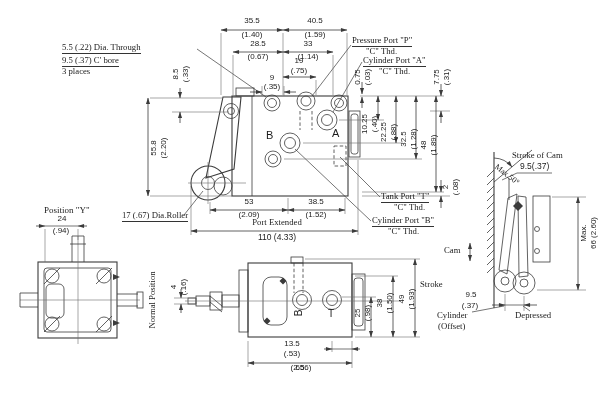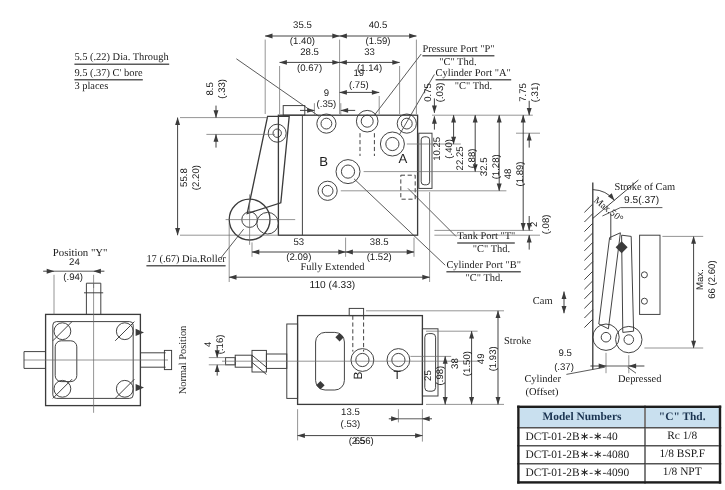--- a/index.html
+++ b/index.html
@@ -335,21 +335,21 @@
 <div class="t ser" style="left:388px;top:227px">"C" Thd.</div>
 <div class="t ser ul" style="left:122px;top:211px">17 (.67) Dia.Roller</div>
 
 <div class="t big" style="left:266px;top:130px">B</div>
 <div class="t big" style="left:332px;top:128px">A</div>
 
 <div class="t dim ctr" style="left:249px;top:198px">53</div>
 <div class="t dim ctr" style="left:249px;top:211px">(2.09)</div>
 <div class="t dim ctr" style="left:316px;top:198px">38.5</div>
 <div class="t dim ctr" style="left:316px;top:211px">(1.52)</div>
-<div class="t ser ctr" style="left:277px;top:218px">Fully Extended</div>
+<div class="t ser ctr" style="left:277px;top:218px">Port Extended</div>
 <div class="t dim ctr" style="left:277px;top:233px;font-size:8.5px">110 (4.33)</div>
 
 <div class="t ser" style="left:44px;top:206px;font-size:9px">Position "Y"</div>
 <div class="t dim ctr" style="left:62px;top:215px">24</div>
 <div class="t dim ctr" style="left:61px;top:227px">(.94)</div>
 
 <div class="vd vds" style="left:153px;top:300px">
   <div>Normal Position</div>
 </div>
 <div class="vd" style="left:178px;top:287px">
@@ -385,34 +385,14 @@
 <div class="t dim ctr" style="left:471px;top:291px">9.5</div>
 <div class="t dim ctr" style="left:470px;top:302px">(.37)</div>
 <div class="t ser" style="left:437px;top:311px">Cylinder</div>
 <div class="t ser" style="left:438px;top:322px">(Offset)</div>
 <div class="t ser" style="left:515px;top:311px">Depressed</div>
 <div class="vd" style="left:588px;top:233px">
   <div>Max.</div>
   <div>66 (2.60)</div>
 </div>
 
-<table class="spec">
-  <tbody>
-        <tr>
-    <th style="width:104px">Model Numbers</th>
-    <th>"C" Thd.</th>
-  </tr>
-  <tr>
-    <td>DCT-01-2B∗-∗-40</td>
-    <td class="c">Rc 1/8</td>
-  </tr>
-  <tr>
-    <td>DCT-01-2B∗-∗-4080</td>
-    <td class="c">1/8 BSP.F</td>
-  </tr>
-  <tr>
-    <td>DCT-01-2B∗-∗-4090</td>
-    <td class="c">1/8 NPT</td>
-  </tr>
-</tbody>
-    </table>
 
 </div>
 
 </body></html>

